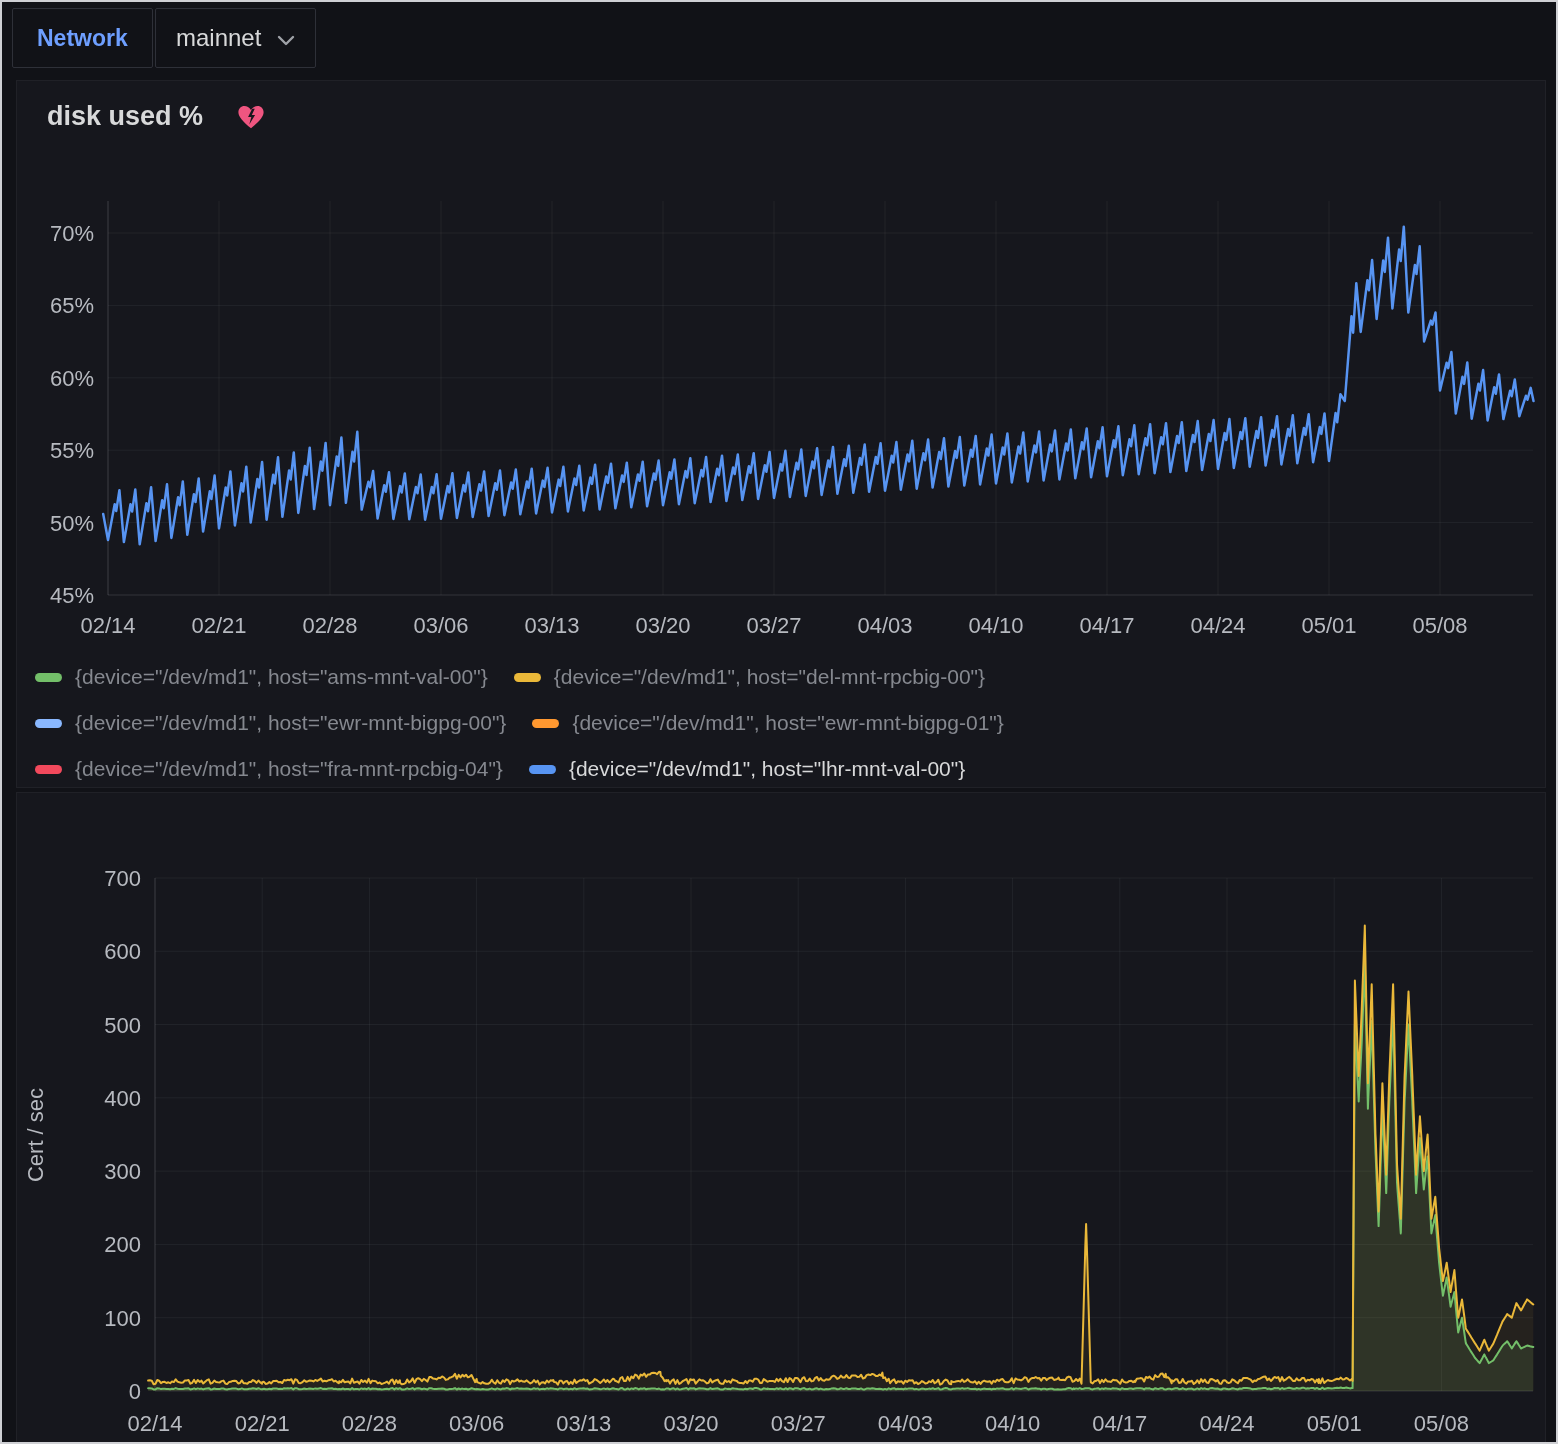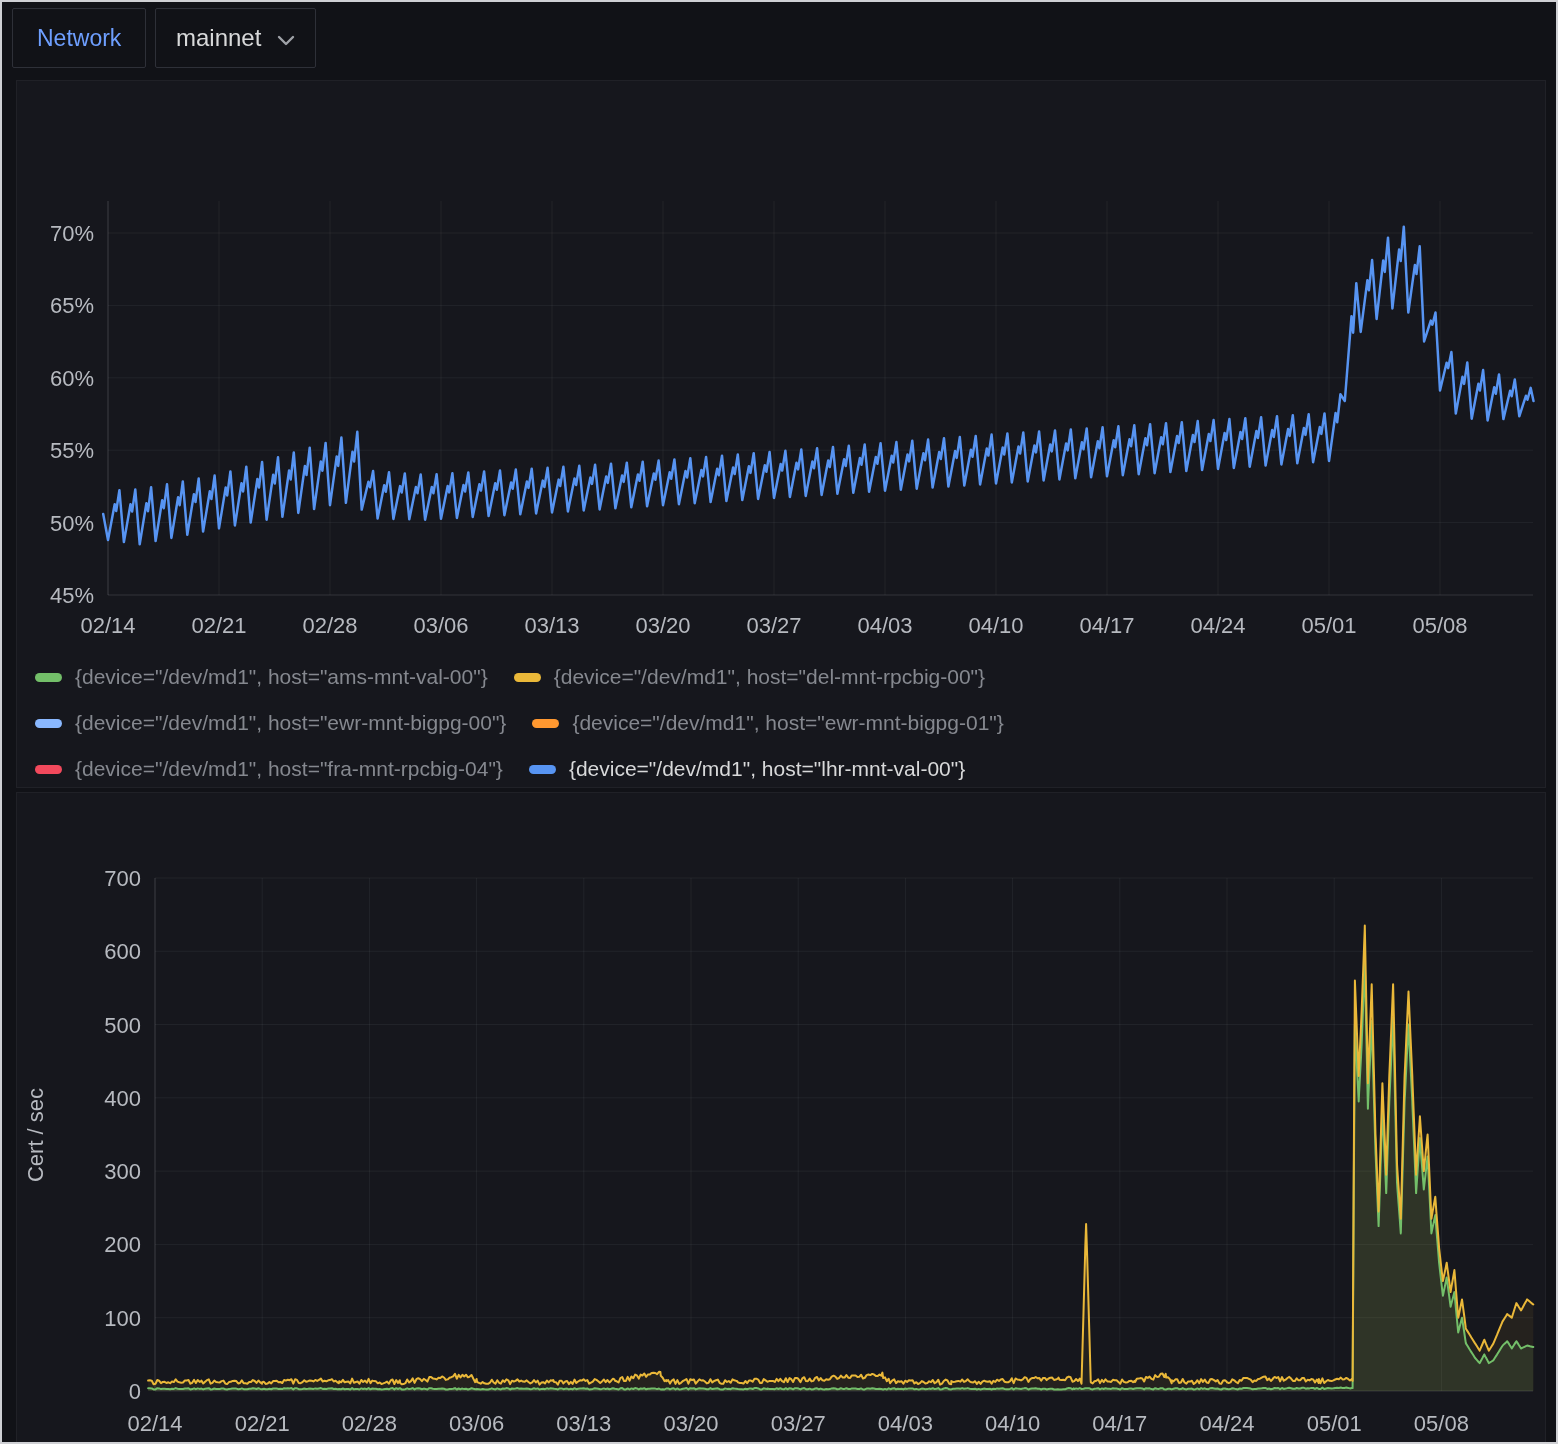--- a/index.html
+++ b/index.html
@@ -6,21 +6,21 @@
   .page{
     position:relative;width:1558px;height:1444px;overflow:hidden;
     background:#111217;border:2px solid #cfd0d4;box-sizing:border-box;
     font-family:"Liberation Sans",sans-serif;
   }
   .topbar{position:absolute;left:0;top:0;width:100%;height:74px;background:#111217;}
   .var-box{
     position:absolute;top:6px;height:60px;display:flex;align-items:center;
     border:1px solid #2e3038;border-radius:2px;background:#111217;box-sizing:border-box;
   }
-  .var-label{left:10px;padding:12px 24px;color:#6E9FFF;font-size:23px;font-weight:400;}
+  .var-label{left:10px;padding:12px 24px;color:#6E9FFF;font-size:23px;font-weight:700;}
   .var-select{left:153px;padding:0 20px;color:#d8d9da;font-size:24px;font-weight:500;cursor:pointer;}
   .chev{margin-left:16px;display:inline-block;}
   .panel{
     position:absolute;left:14px;width:1530px;background:#16171d;
     border:1px solid #202127;box-sizing:border-box;
   }
   #panel1{top:78px;height:708px;}
   #panel2{top:790px;height:652px;}
   .panel-header{display:flex;align-items:center;}
   #panel1 .panel-header{padding:20px 0 0 30px;}
@@ -51,20 +51,29 @@
       <span>mainnet</span>
       <span class="chev">
         <svg width="18" height="12" viewBox="0 0 18 12">
             <polyline points="2,3 9,10 16,3" fill="none" stroke="#9fa2a8" stroke-width="2.4" stroke-linecap="round" stroke-linejoin="round"></polyline>
           </svg>
       </span>
     </div>
   </div>
 
   <div class="panel" id="panel1">
+    <div class="panel-header">
+      <span class="panel-title">disk used %</span>
+      <span class="hearticon">
+        <svg width="28" height="26" viewBox="0 0 24 22">
+          <path d="M12 20.6 C5.2 15.1 1.2 10.8 1.2 6.9 C1.2 3.9 3.5 1.6 6.3 1.6 C8.5 1.6 10.6 2.9 12 4.9 C13.4 2.9 15.5 1.6 17.7 1.6 C20.5 1.6 22.8 3.9 22.8 6.9 C22.8 10.8 18.8 15.1 12 20.6 Z" fill="#EF5580"></path>
+          <polygon points="13,4 9.5,11 12.3,11 10.5,17.5 15.5,9.3 12.7,9.3 15.2,4" fill="#16171d"></polygon>
+        </svg>
+      </span>
+    </div>
     <svg id="chart1" width="1530" height="470">
         <line x1="91" x2="1516" y1="414" y2="414" stroke="rgba(204,208,216,0.16)" stroke-width="1"></line>
         <text x="77" y="422" text-anchor="end" class="tick">45%</text>
         <line x1="91" x2="1516" y1="341.6" y2="341.6" stroke="rgba(204,208,216,0.07)" stroke-width="1"></line>
         <text x="77" y="349.6" text-anchor="end" class="tick">50%</text>
         <line x1="91" x2="1516" y1="269.2" y2="269.2" stroke="rgba(204,208,216,0.07)" stroke-width="1"></line>
         <text x="77" y="277.2" text-anchor="end" class="tick">55%</text>
         <line x1="91" x2="1516" y1="196.79999999999998" y2="196.79999999999998" stroke="rgba(204,208,216,0.07)" stroke-width="1"></line>
         <text x="77" y="204.79999999999998" text-anchor="end" class="tick">60%</text>
         <line x1="91" x2="1516" y1="124.39999999999998" y2="124.39999999999998" stroke="rgba(204,208,216,0.07)" stroke-width="1"></line>

